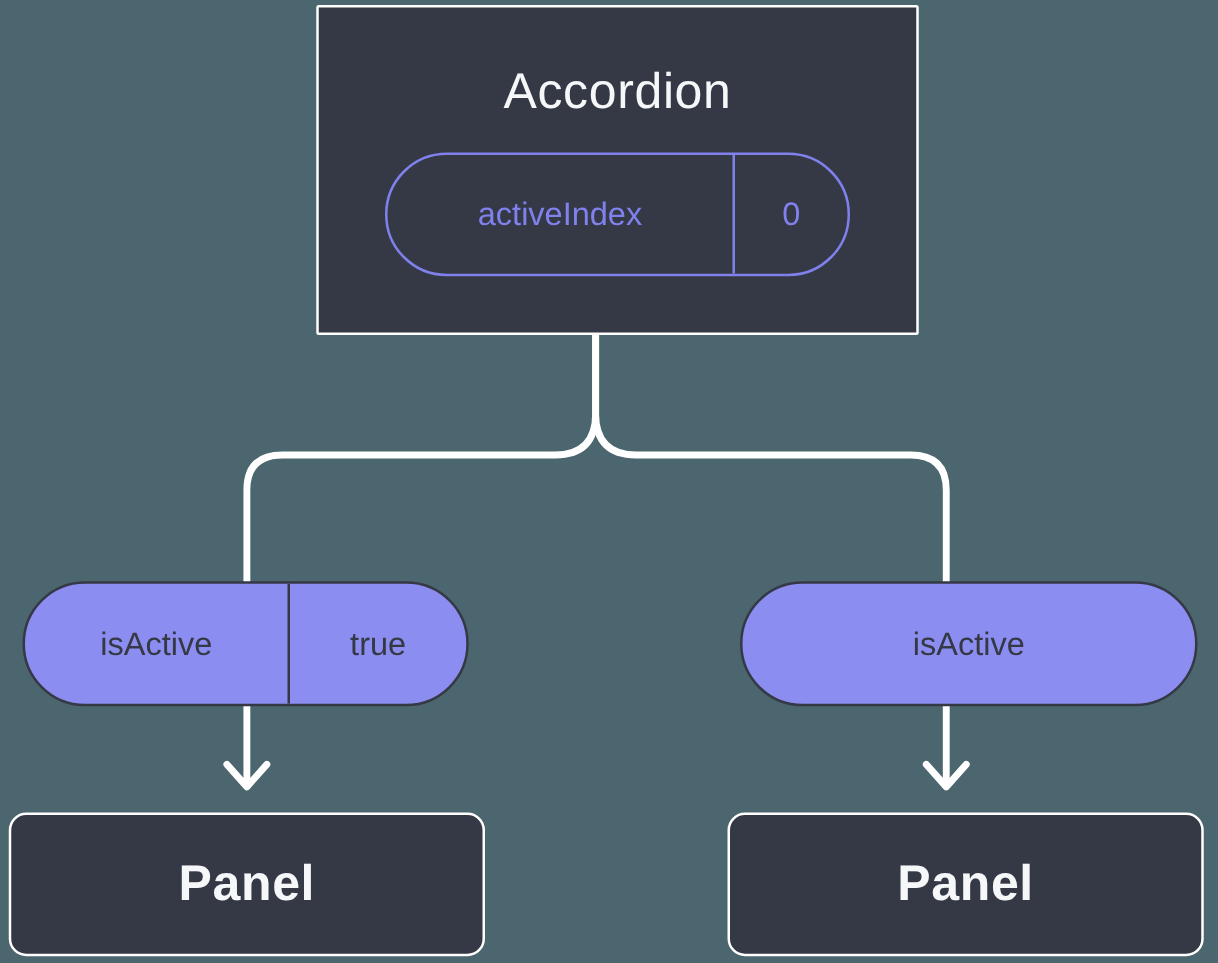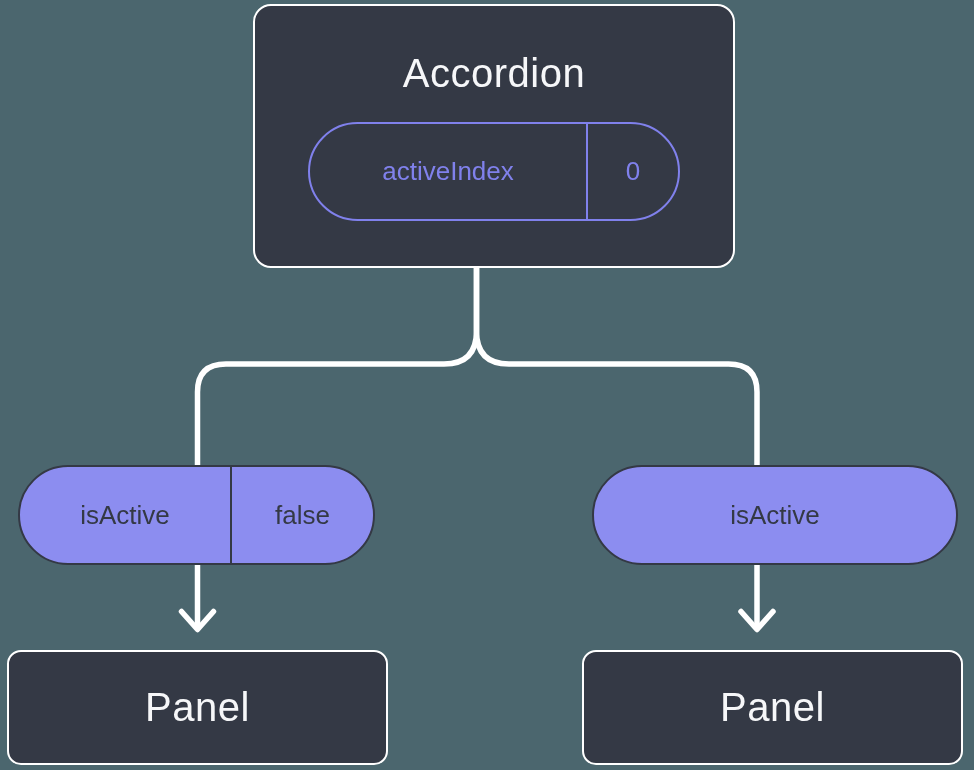--- a/index.html
+++ b/index.html
@@ -44,21 +44,21 @@
     color: var(--node-text);
     z-index: 2;
     display: flex;
     flex-direction: column;
     align-items: center;
     justify-content: center;
   }
   .node-root {
     left: 253px; top: 4px;
     width: 482px; height: 264px;
-    border-radius: 18px;
+    border-radius: 2px;
     gap: 26px;
   }
   .node-title {
     font-size: 40px;
     font-weight: 500;
     letter-spacing: 0.5px;
     color: var(--node-text);
   }
   .pill {
     display: flex;
@@ -95,21 +95,21 @@
   .pill-filled .pill-label { flex: 1; }
   .pill-filled .pill-value { border-left: 2.5px solid var(--pill-text); }
   .pill-child-left  { left: 18px;  top: 465px; width: 357px; }
   .pill-child-left  .pill-value { width: 143px; }
   .pill-child-right { left: 592px; top: 465px; width: 366px; }
   .pill-child-right .pill-value { width: 156px; }
   .node-panel {
     width: 381px; height: 115px;
     border-radius: 14px;
   }
-  .node-panel .node-title { font-size: 40px; }
+  .node-panel .node-title { font-size: 40px; font-weight: bold; }
   .panel-left  { left: 7px;   top: 650px; }
   .panel-right { left: 582px; top: 650px; }
 </style>
 </head>
 <body>
 
 <div class="canvas">
 
   <svg class="connectors" viewBox="0 0 974 770" aria-hidden="true">
     <path d="M476.5 268 L476.5 331 Q476.5 364 444 364 L226 364 Q197.5 364 197.5 392 L197.5 625"></path>
@@ -121,21 +121,21 @@
   <div class="node node-root">
     <div class="node-title">Accordion</div>
     <div class="pill pill-outline">
       <span class="pill-label">activeIndex</span>
       <span class="pill-value">0</span>
     </div>
   </div>
 
   <div class="pill pill-filled pill-child-left">
     <span class="pill-label">isActive</span>
-    <span class="pill-value">false</span>
+    <span class="pill-value">true</span>
   </div>
 
   <div class="pill pill-filled pill-child-right">
     <span class="pill-label">isActive</span>
   </div>
 
   <div class="node node-panel panel-left">
     <div class="node-title">Panel</div>
   </div>
 

